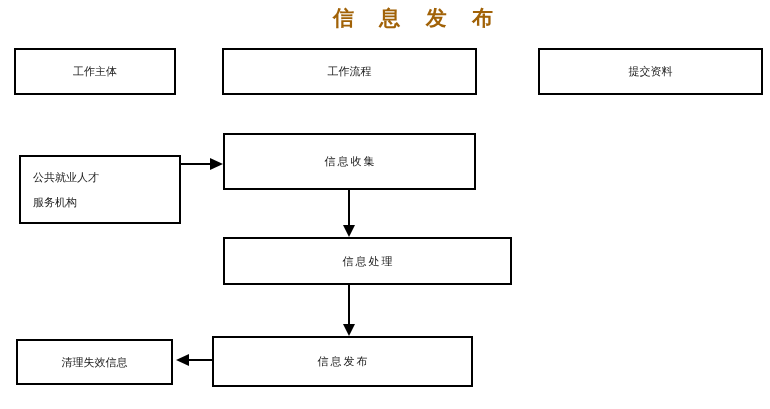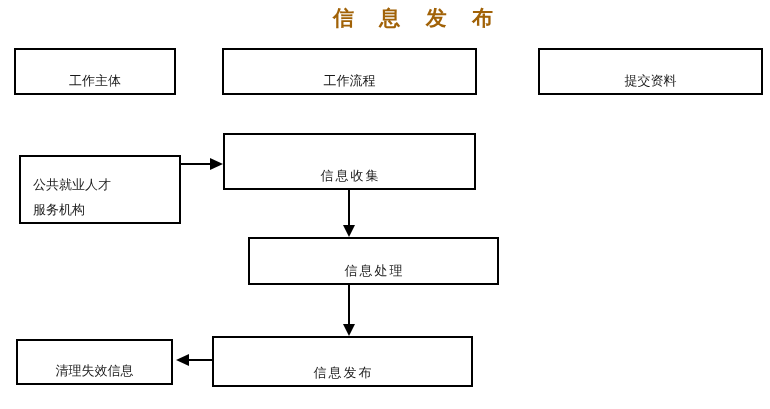--- a/index.html
+++ b/index.html
@@ -33,23 +33,23 @@
     color: #a16207;
     white-space: nowrap;
     padding-left: 28px;
   }
   .box {
     position: absolute;
     box-sizing: border-box;
     border: 2px solid #000000;
     background: #ffffff;
     display: flex;
-    align-items: flex-end;
+    align-items: center;
     justify-content: center;
-    font-size: 13px;
+    font-size: 11px;
     line-height: 25px;
     color: #1a1a1a;
     text-align: center;
     white-space: pre-line;
   }
   .box.align-left {
     justify-content: flex-start;
     text-align: left;
     padding-left: 12px;
   }
@@ -60,21 +60,21 @@
   .spaced { letter-spacing: 2px; text-indent: 2px; }
 
   
   #box-work-subject  { left: 14px;  top: 48px;  width: 162px; height: 47px; }
   #box-work-process  { left: 222px; top: 48px;  width: 255px; height: 47px; }
   #box-submit-data   { left: 538px; top: 48px;  width: 225px; height: 47px; }
 
   
   #box-agency        { left: 19px;  top: 131px; width: 162px; height: 69px; margin-top: 24px; }
   #box-collect       { left: 223px; top: 133px; width: 253px; height: 57px; }
-  #box-process       { left: 223px; top: 237px; width: 251px; height: 48px; margin-left: 25px; }
+  #box-process       { left: 223px; top: 237px; width: 289px; height: 48px; }
   #box-publish       { left: 212px; top: 336px; width: 261px; height: 51px; }
   #box-cleanup       { left: 16px;  top: 339px; width: 157px; height: 46px; }
 
   
   .conn { position: absolute; }
 
   
   #arrow-agency-collect { left: 181px; top: 158px; width: 42px; height: 12px; }
   #arrow-agency-collect .shaft {
     position: absolute; left: 0; top: 5px; width: 32px; height: 2px; background: #000;

